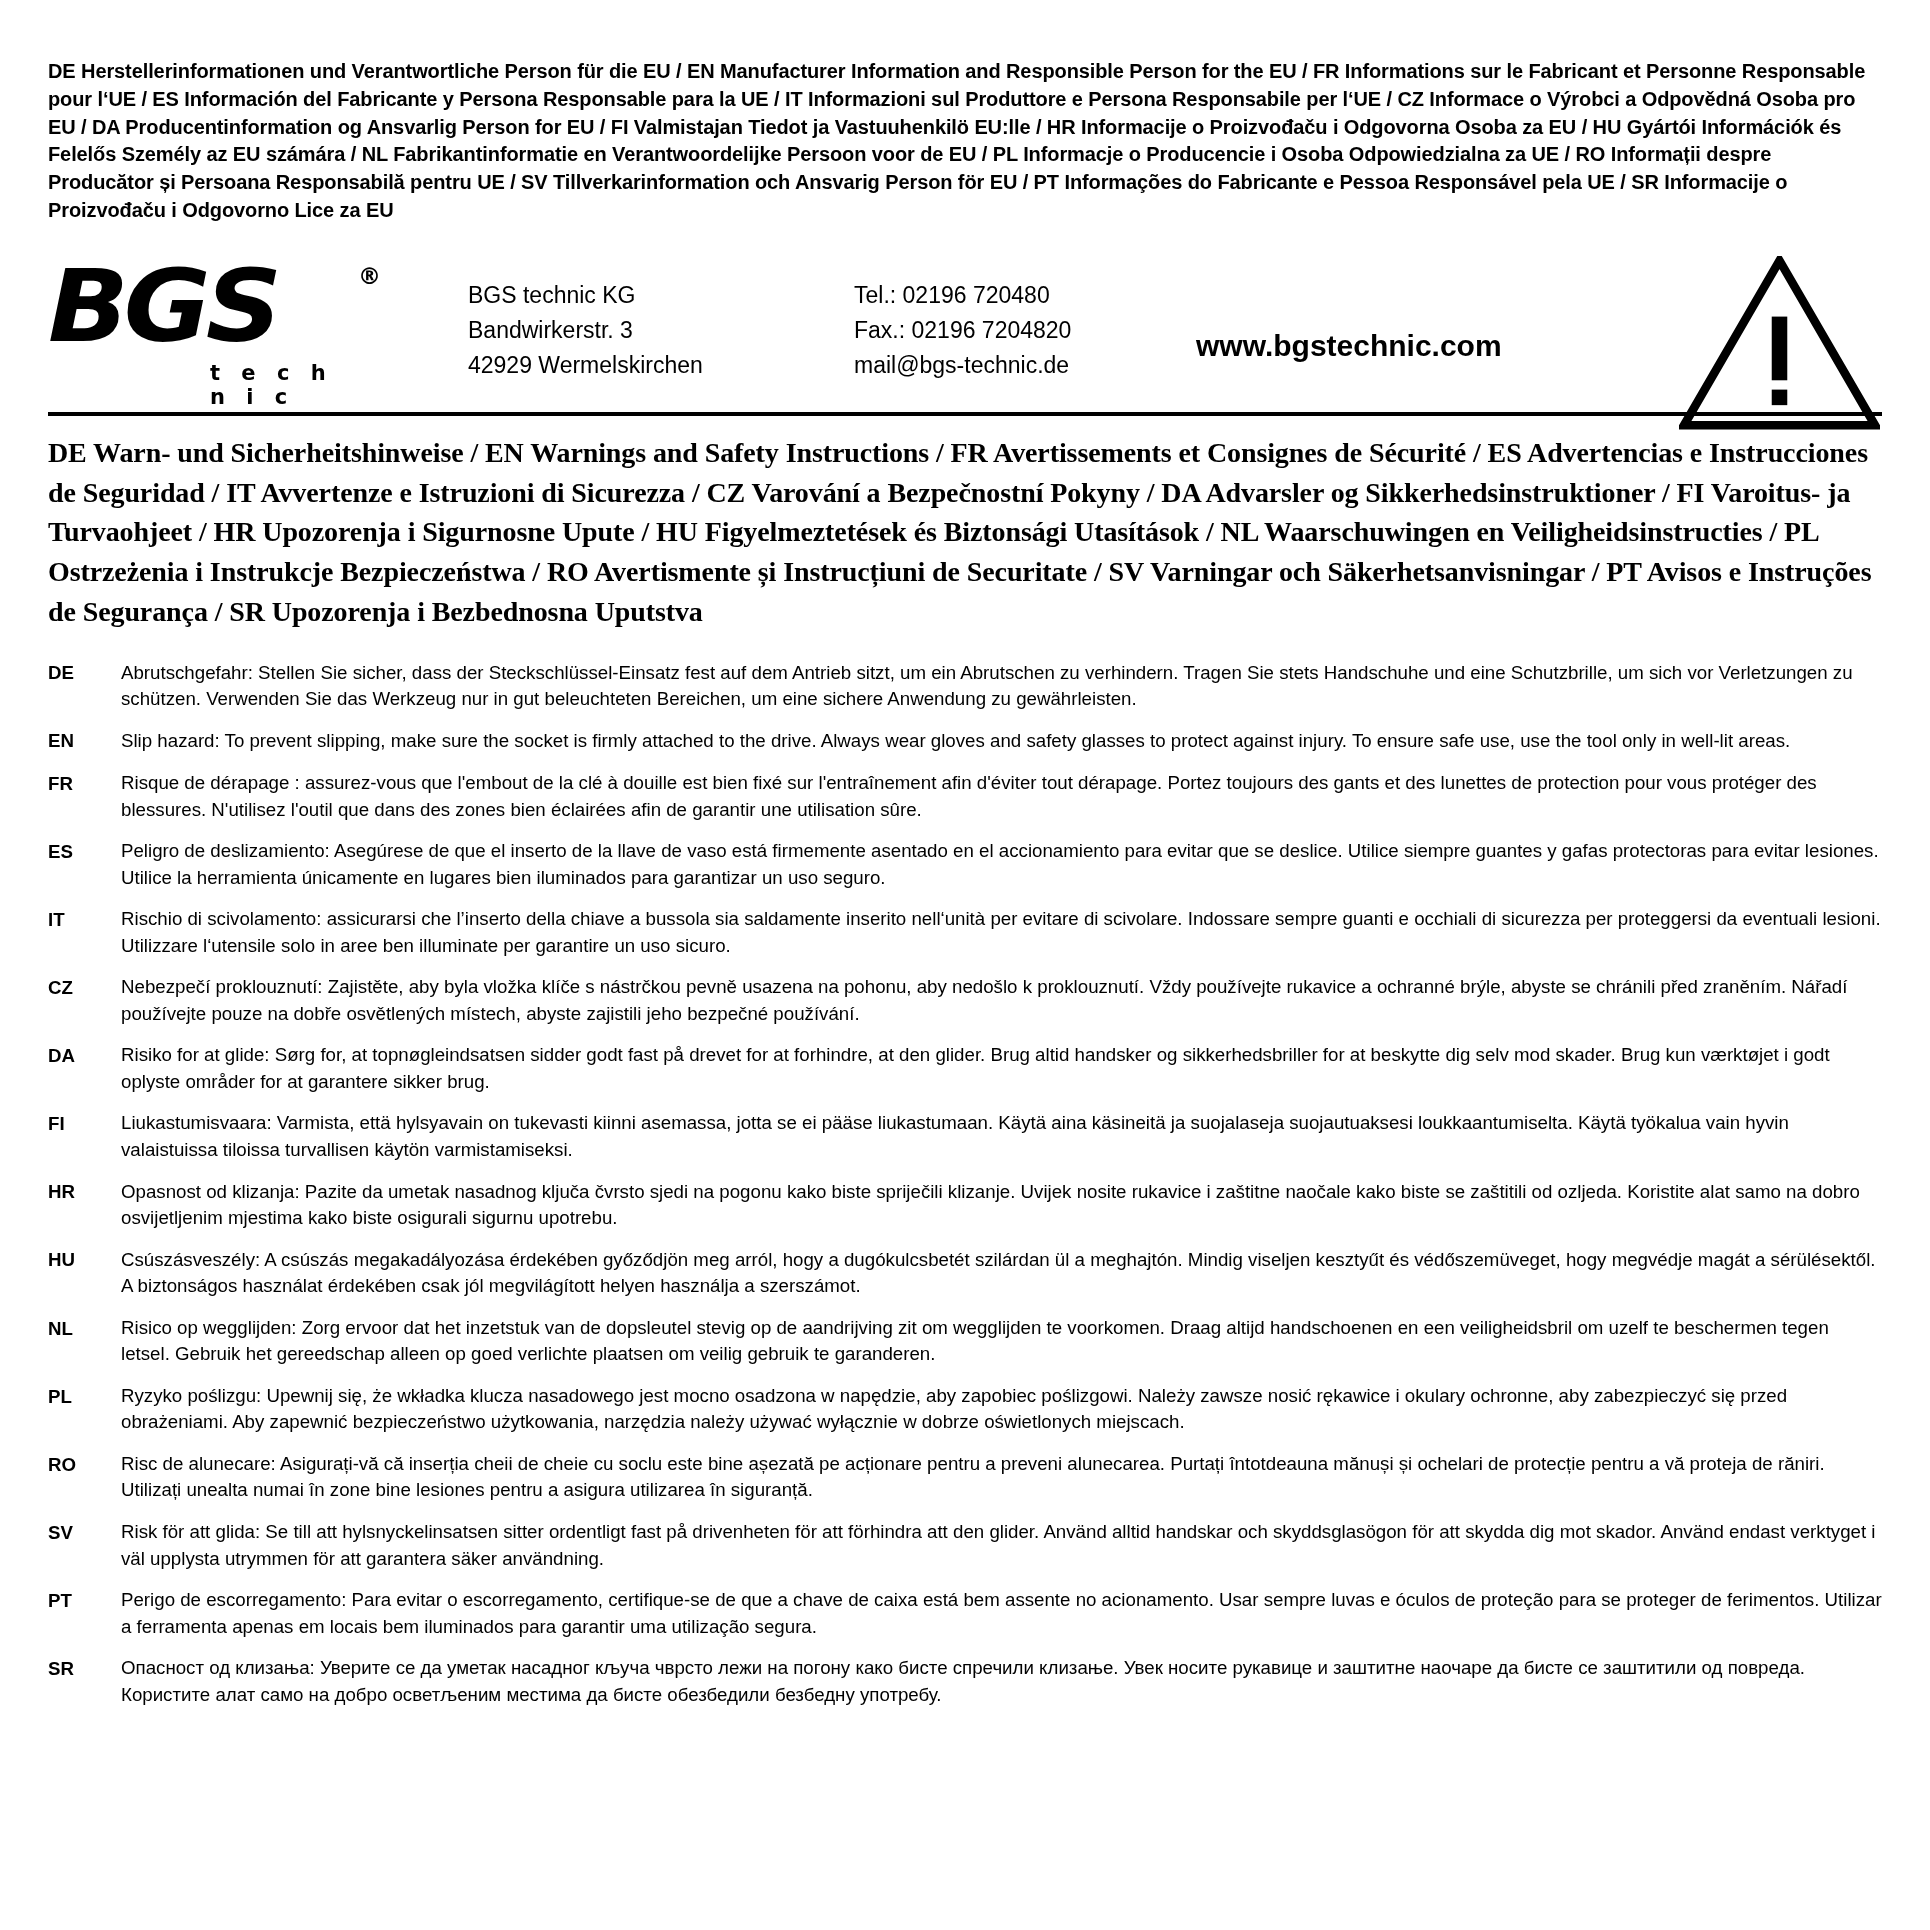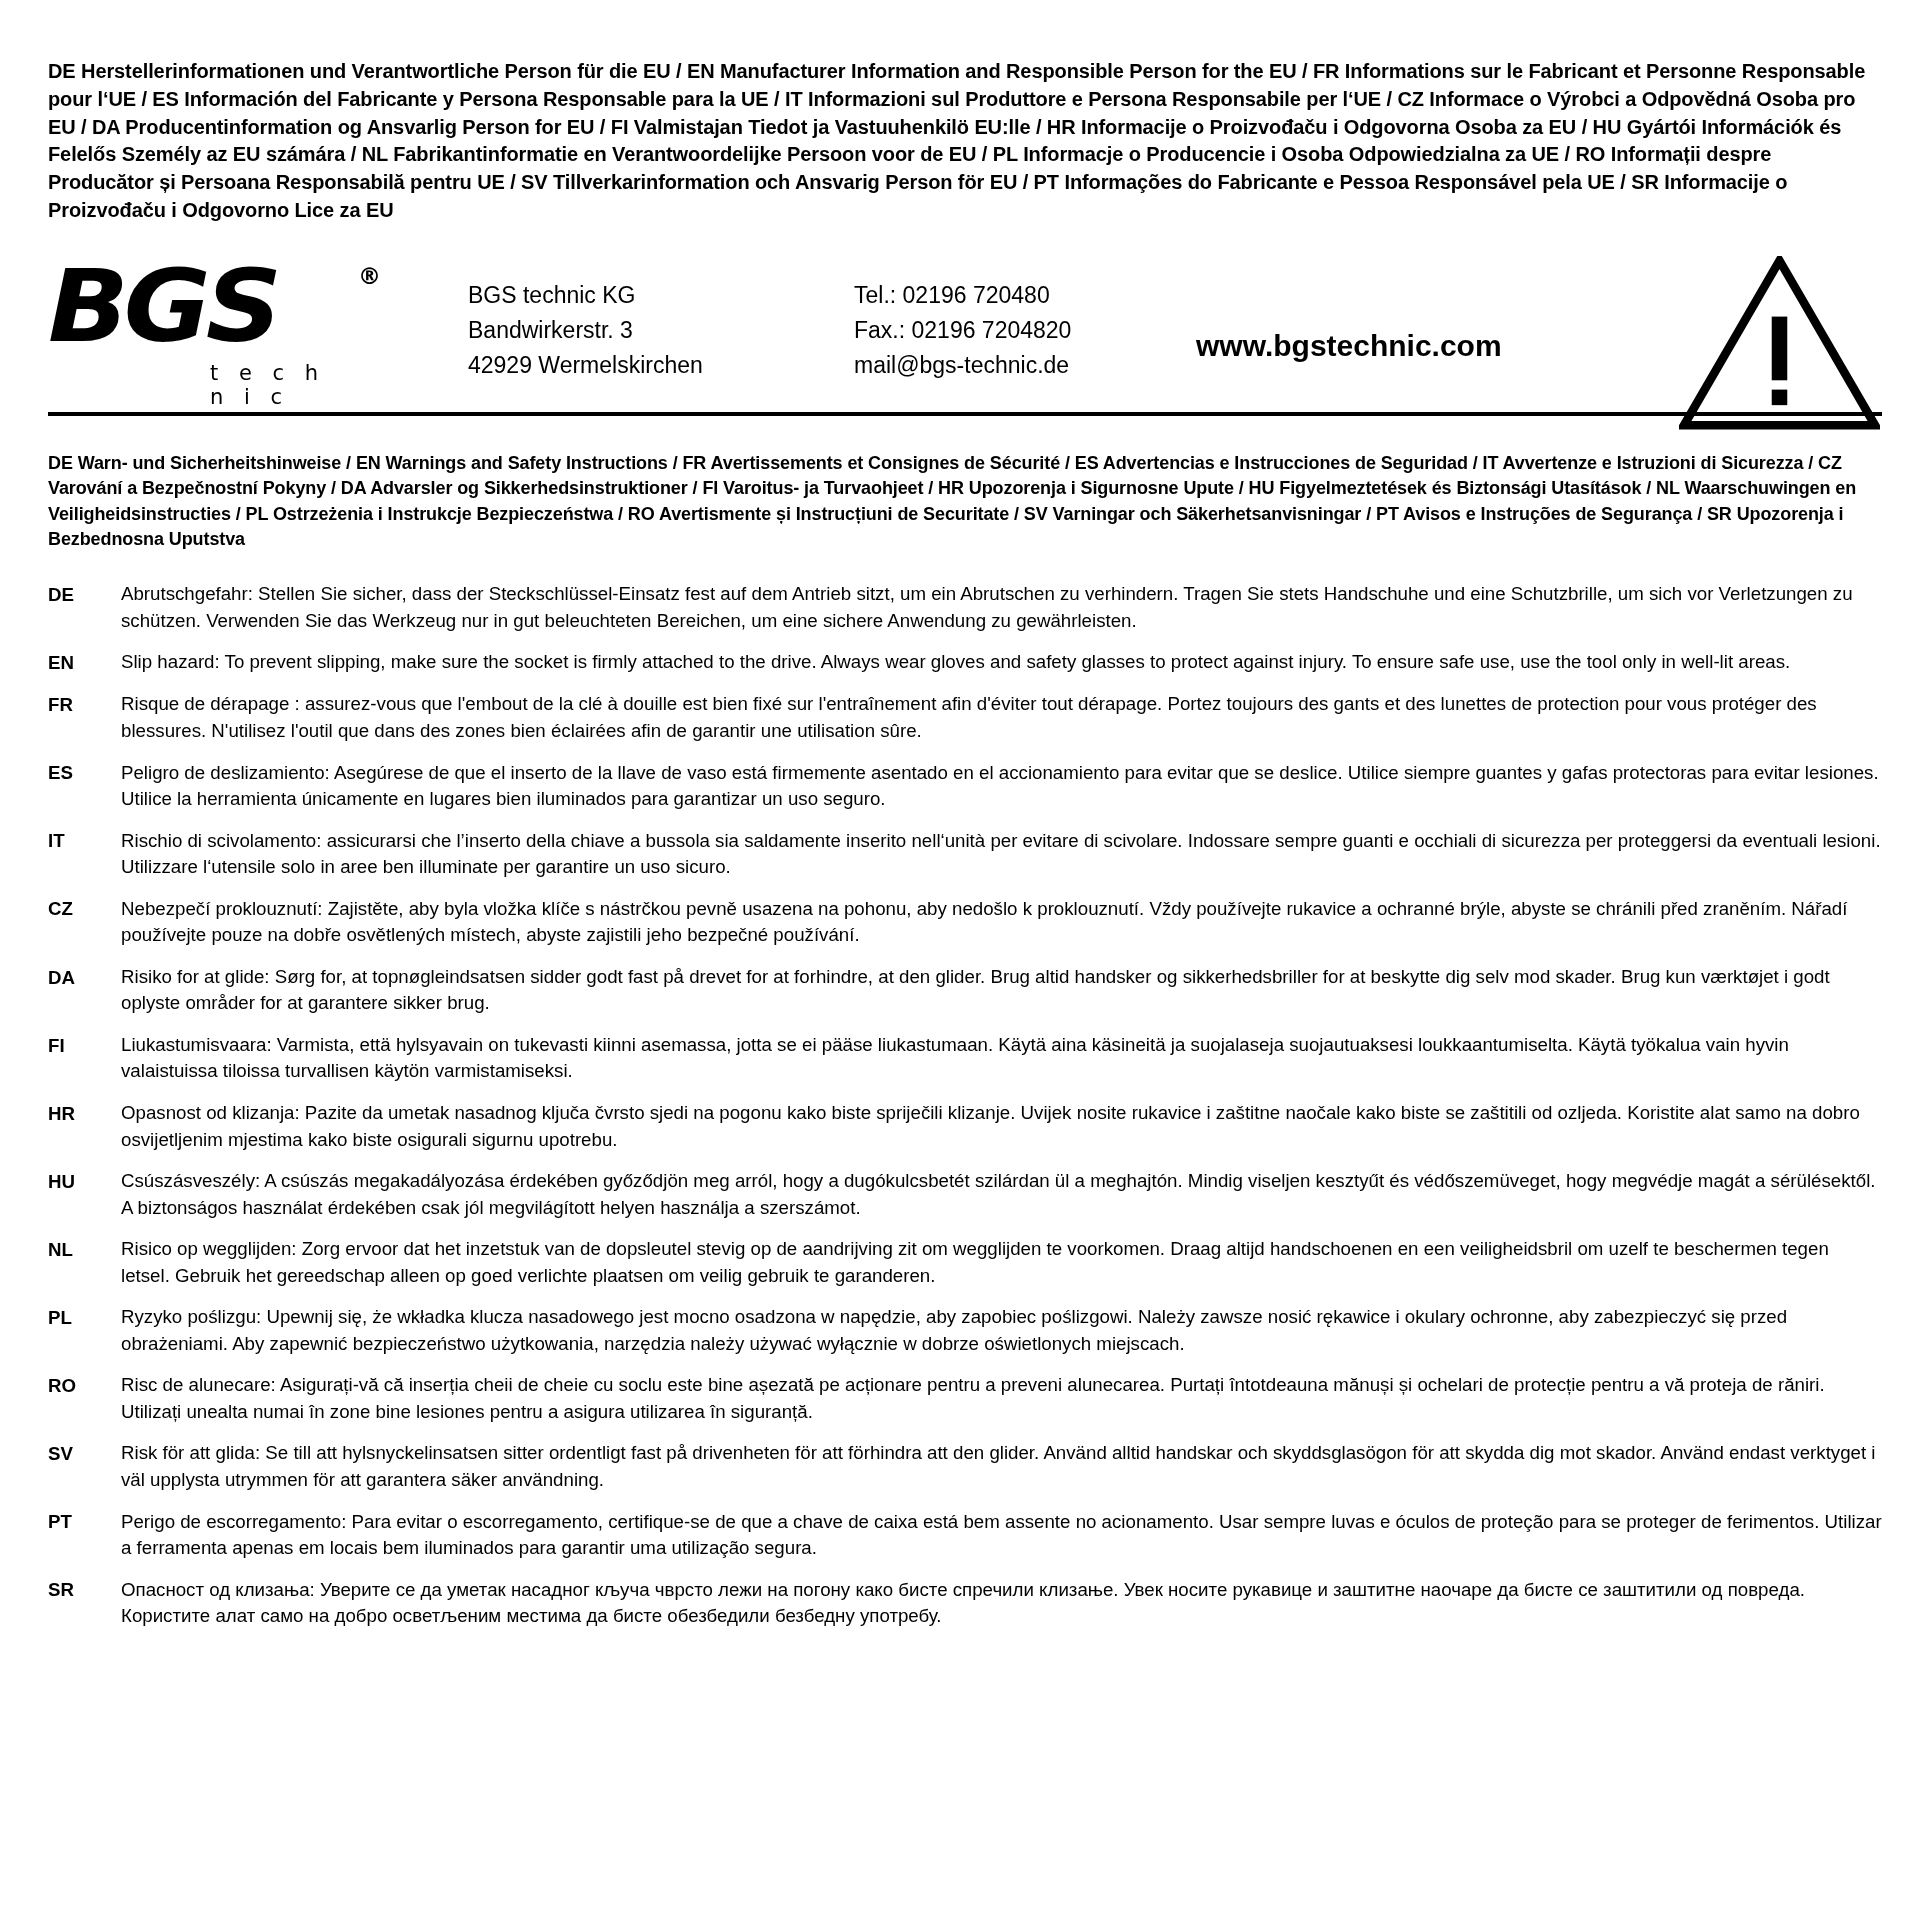--- a/index.html
+++ b/index.html
@@ -62,21 +62,21 @@
     top: 6.2px;
     font-size: 23px;
     font-weight: bold;
     font-family: "DejaVu Sans", sans-serif;
   }
   .logo-technic {
     position: absolute;
     left: 162px;
     top: 104px;
     font-size: 21px;
-    font-weight: normal;
+    font-weight: bold;
     letter-spacing: 7px;
     font-family: "DejaVu Sans", sans-serif;
   }
   .addr {
     position: absolute;
     left: 420px;
     top: 33px;
     font-size: 23px;
     line-height: 1.52;
   }
@@ -97,25 +97,26 @@
   .warn-tri {
     position: absolute;
     right: 1.6px;
     top: 11px;
     width: 201px;
     height: 174px;
   }
 
   
   .warn-heading {
-    font-size: 18px;
+    font-size: 28px;
     font-weight: bold;
     line-height: 1.42;
-    margin-top: 35px;
+    margin-top: 17px;
     letter-spacing: -0.1px;
+    font-family: Liberation Serif, serif;
   }
 
   
   .rows {
     margin-top: 28px;
   }
   .row {
     display: flex;
     align-items: flex-start;
     margin-bottom: 15px;

